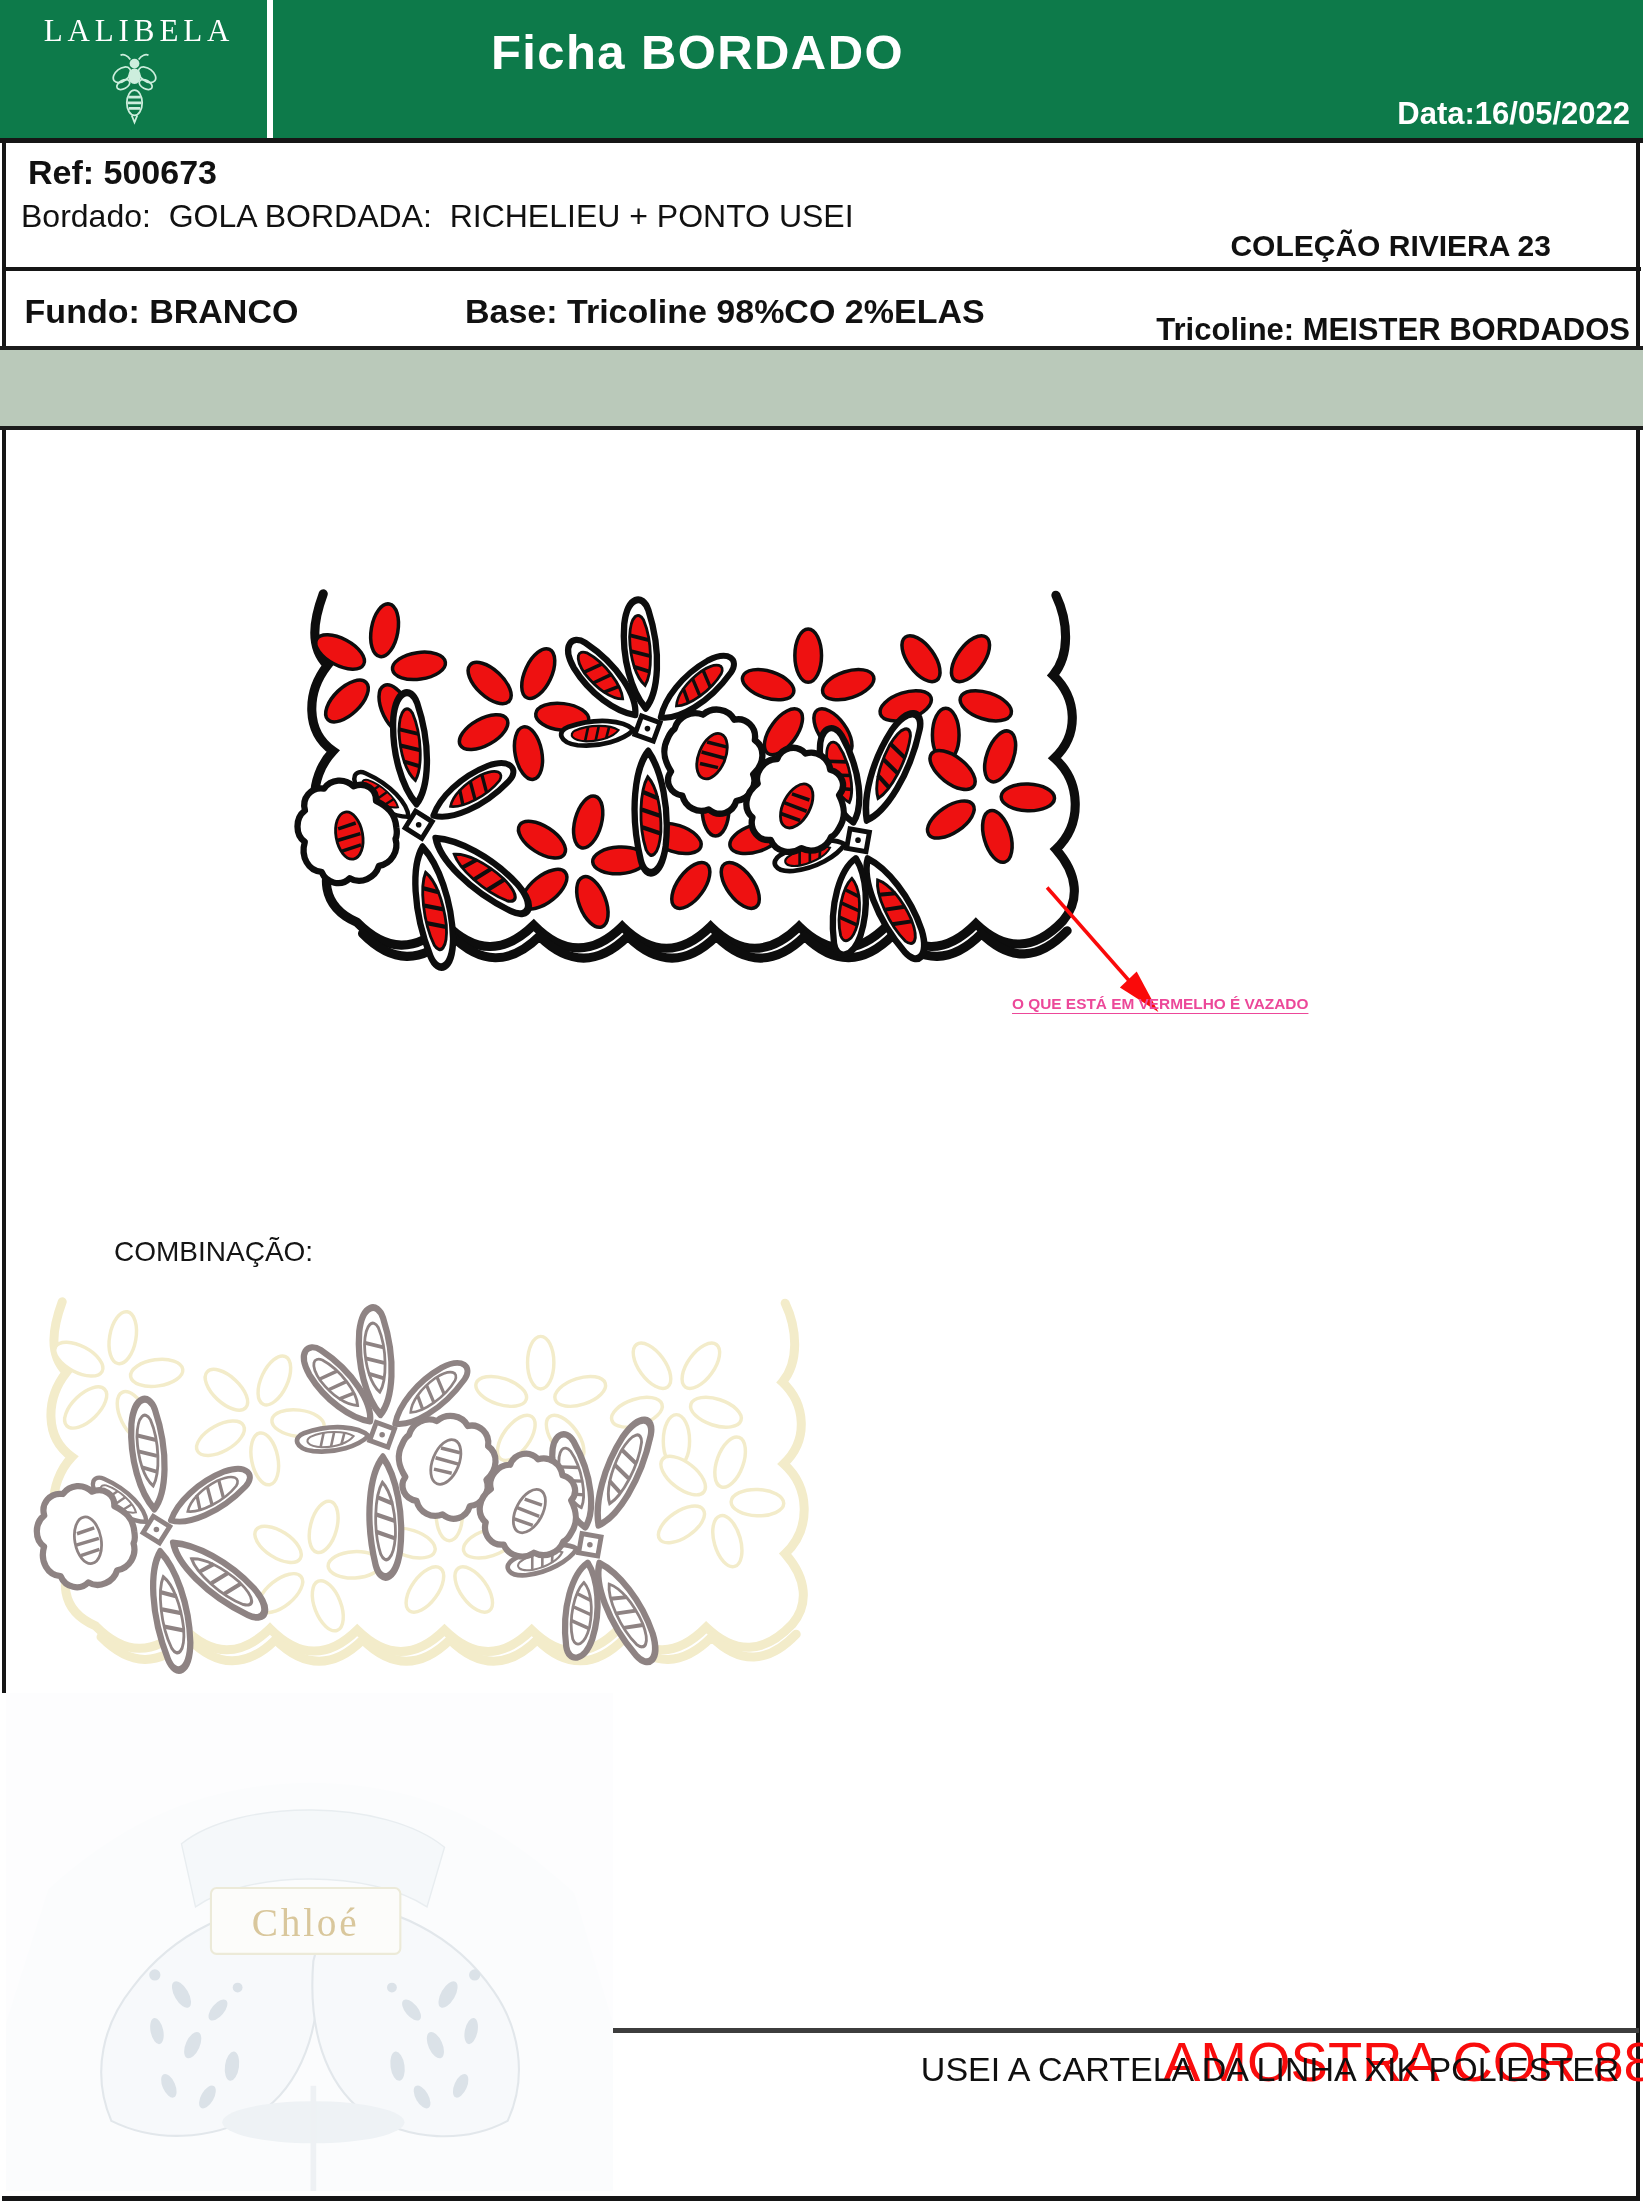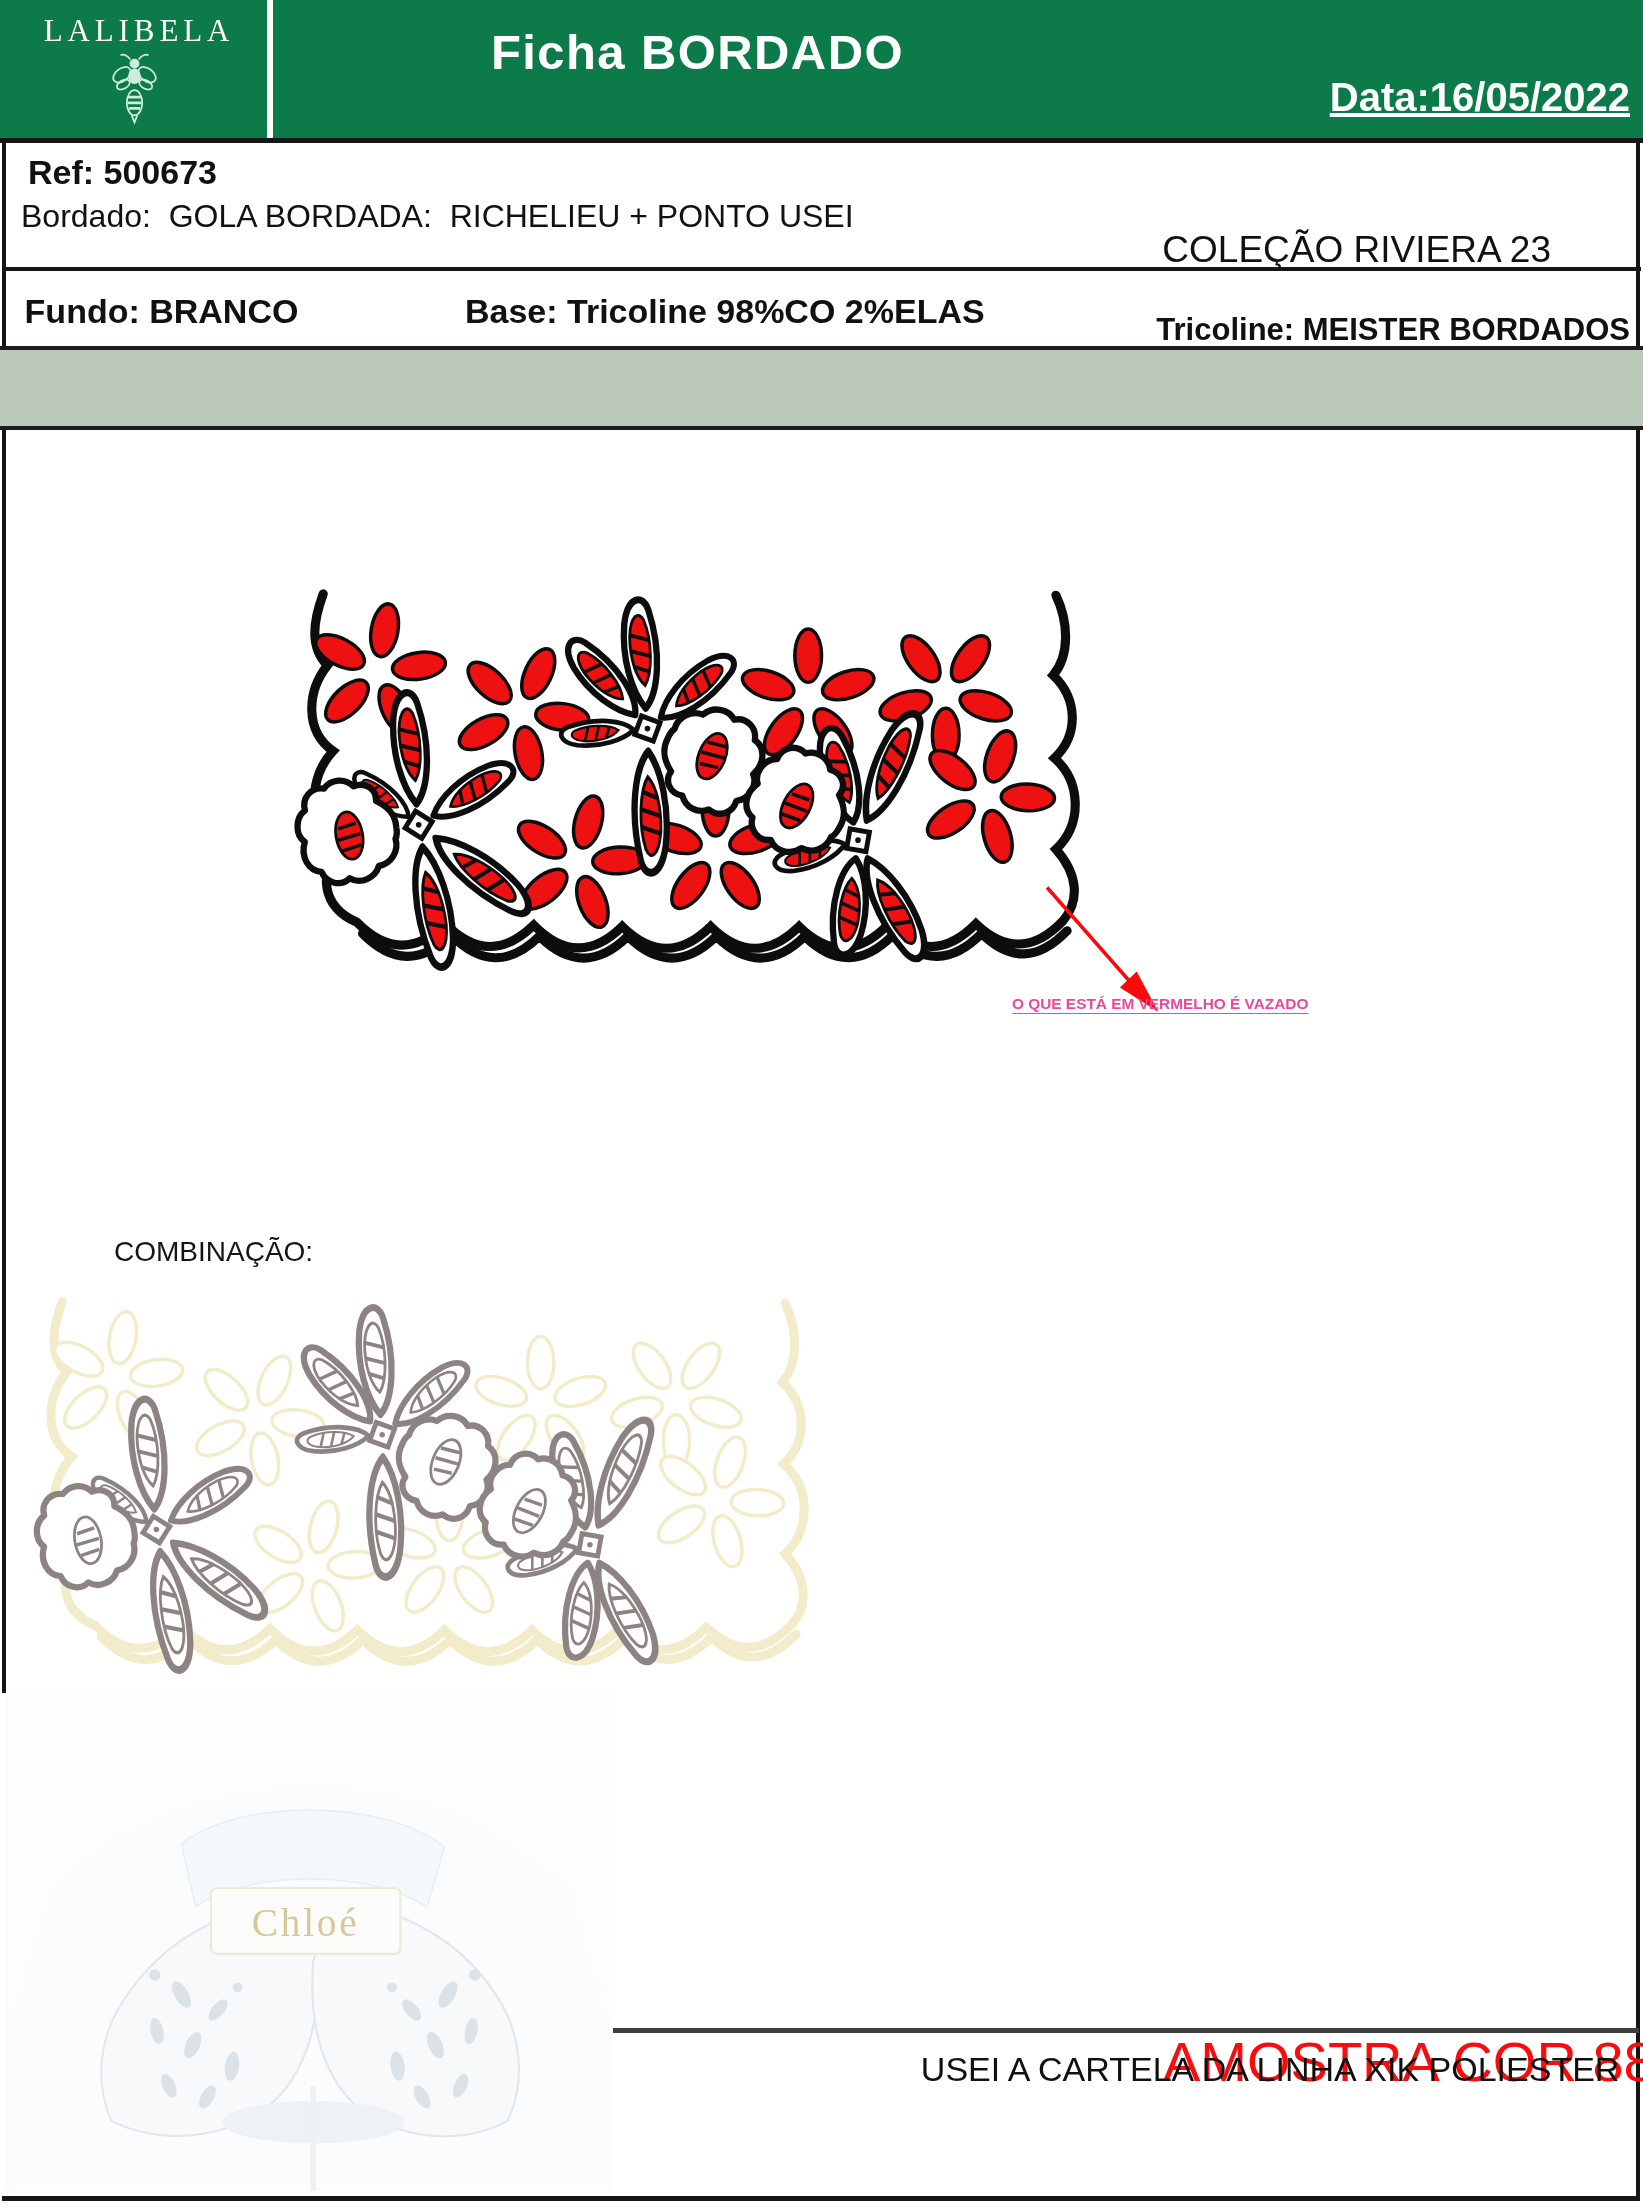--- a/index.html
+++ b/index.html
@@ -9,36 +9,36 @@
   }
   .abs{position:absolute;}
   
   .header-bar{left:0;top:0;width:1644px;height:138px;background:#0d7a4a;}
   .logo-divider{left:267px;top:0;width:5.6px;height:138px;background:#ffffff;}
   .brand-name{left:0;top:12.6px;width:278px;text-align:center;color:#ffffff;
     font-family:"Liberation Serif",serif;font-size:31px;letter-spacing:4.9px;}
   .bee-wrap{left:112px;top:51px;width:45px;height:77px;}
   .doc-title{left:491px;top:24px;width:561px;color:#ffffff;
     font-size:49px;font-weight:bold;letter-spacing:1.4px;}
-  .doc-date{right:14px;top:75px;color:#ffffff;font-size:40px;font-weight:bold;text-decoration:underline;}
+  .doc-date{right:14px;top:96px;color:#ffffff;font-size:31px;font-weight:bold;}
   
   .rule{background:#161616;}
   .rule-top{left:0;top:138px;width:1644px;height:4.9px;}
   .rule-sep1{left:5.6px;top:267px;width:1635px;height:4.2px;}
   .band{left:0;top:346px;width:1644px;height:84px;background:#bac9ba;
     border-top:4.9px solid #1c1c1c;border-bottom:4.2px solid #1c1c1c;box-sizing:border-box;}
   .border-left{left:2.1px;top:140px;width:4.2px;height:1553px;background:#161616;}
   .border-right{left:1636px;top:140px;width:4.2px;height:2061px;background:#161616;}
   .border-bottom{left:2.1px;top:2196px;width:1638px;height:4.9px;background:#161616;}
   .rule-note{left:613px;top:2028px;width:1026px;height:4.9px;background:#3d3d3d;}
   
   .txt{color:#111;white-space:pre;}
   .ref-line{left:28px;top:153px;font-size:34px;font-weight:bold;}
   .bordado-line{left:21px;top:198px;font-size:32px;}
-  .colecao-line{right:93px;top:229px;font-size:37px;font-weight:normal;margin-left:36px;}
+  .colecao-line{right:93px;top:229px;font-size:30px;font-weight:bold;margin-left:36px;}
   .fundo-line{left:24.6px;top:292px;font-size:34px;font-weight:bold;}
   .base-line{left:465px;top:292px;font-size:34px;font-weight:bold;}
   .fornecedor-line{right:14px;top:312px;font-size:31px;font-weight:bold;}
   
   .design-colored{--border-c:#0d0d0d;--big-c:#0d0d0d;--accent:#ee1111;--sf-fill:#ee1111;}
   .design-faded{--border-c:#f3ecca;--big-c:#8e8383;--accent:#ffffff;--sf-fill:#ffffff;}
   .m-border{stroke:var(--border-c);fill:none;stroke-width:13;stroke-linecap:round;}
   .sf-petal{fill:var(--sf-fill);stroke:var(--border-c);stroke-width:5;}
   .bf-petal{fill:#ffffff;stroke:var(--big-c);stroke-width:9;stroke-linejoin:round;}
   .bf-inner{fill:var(--accent);stroke:var(--big-c);stroke-width:4;}

